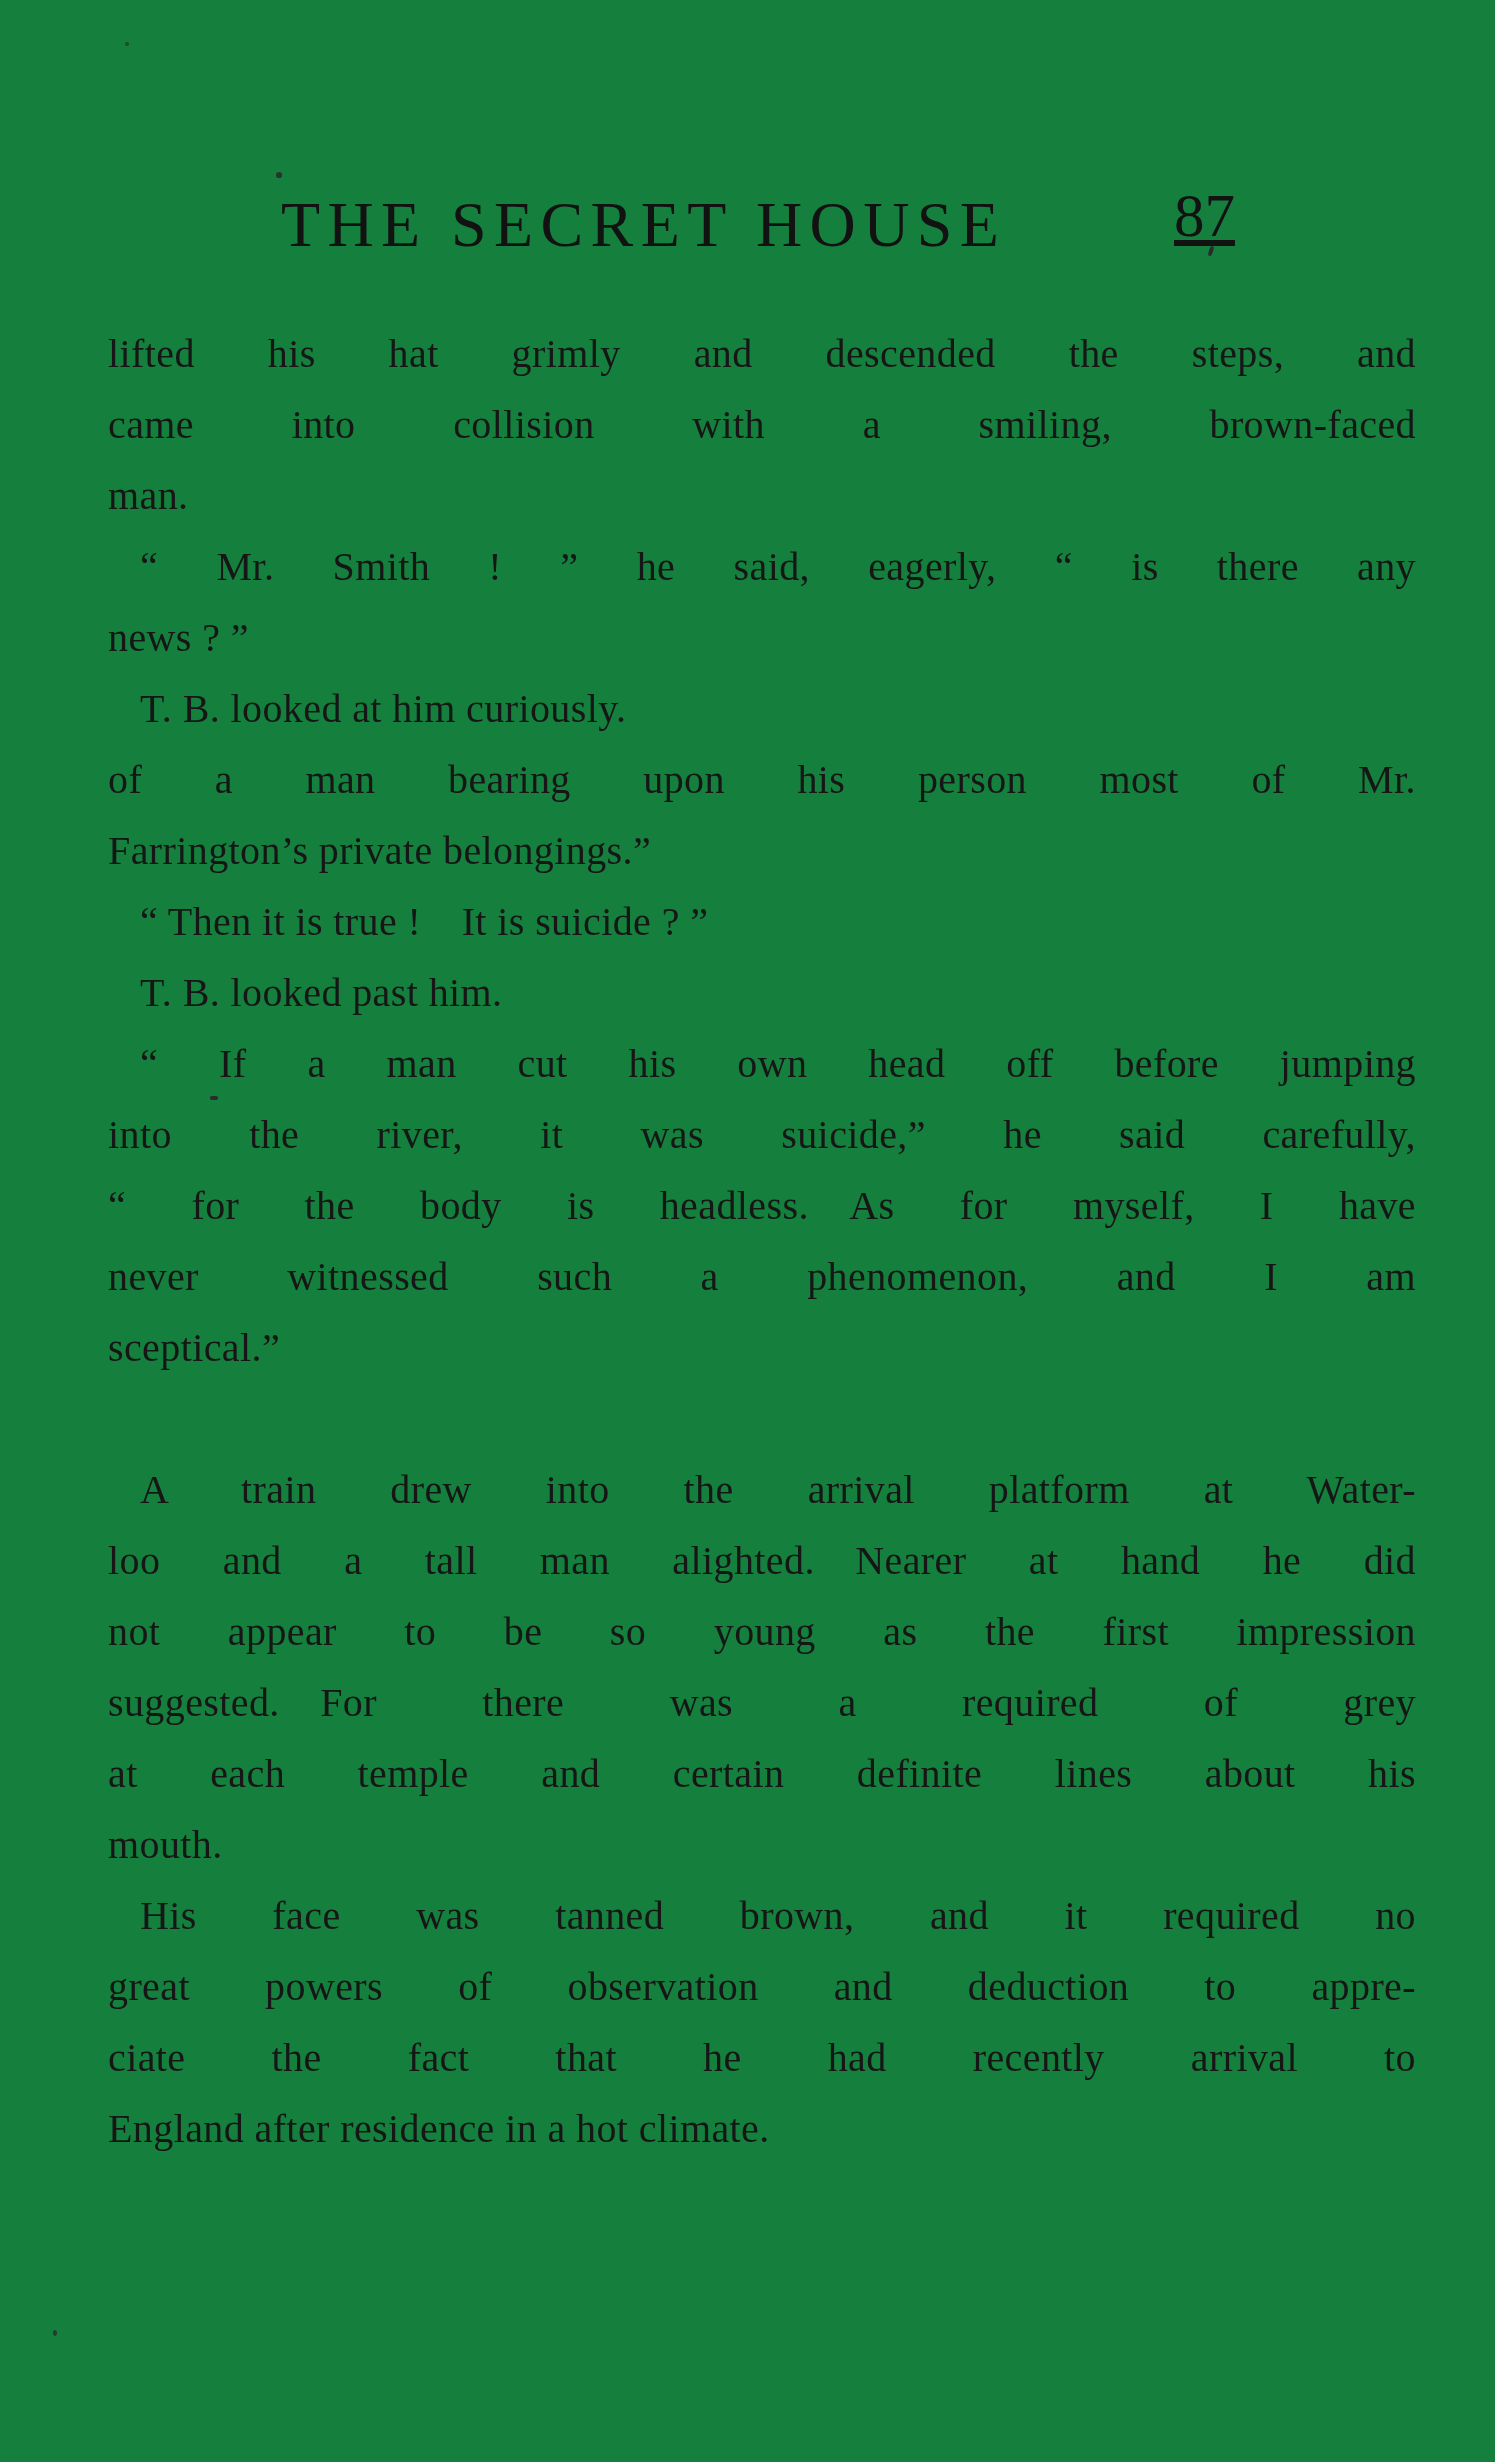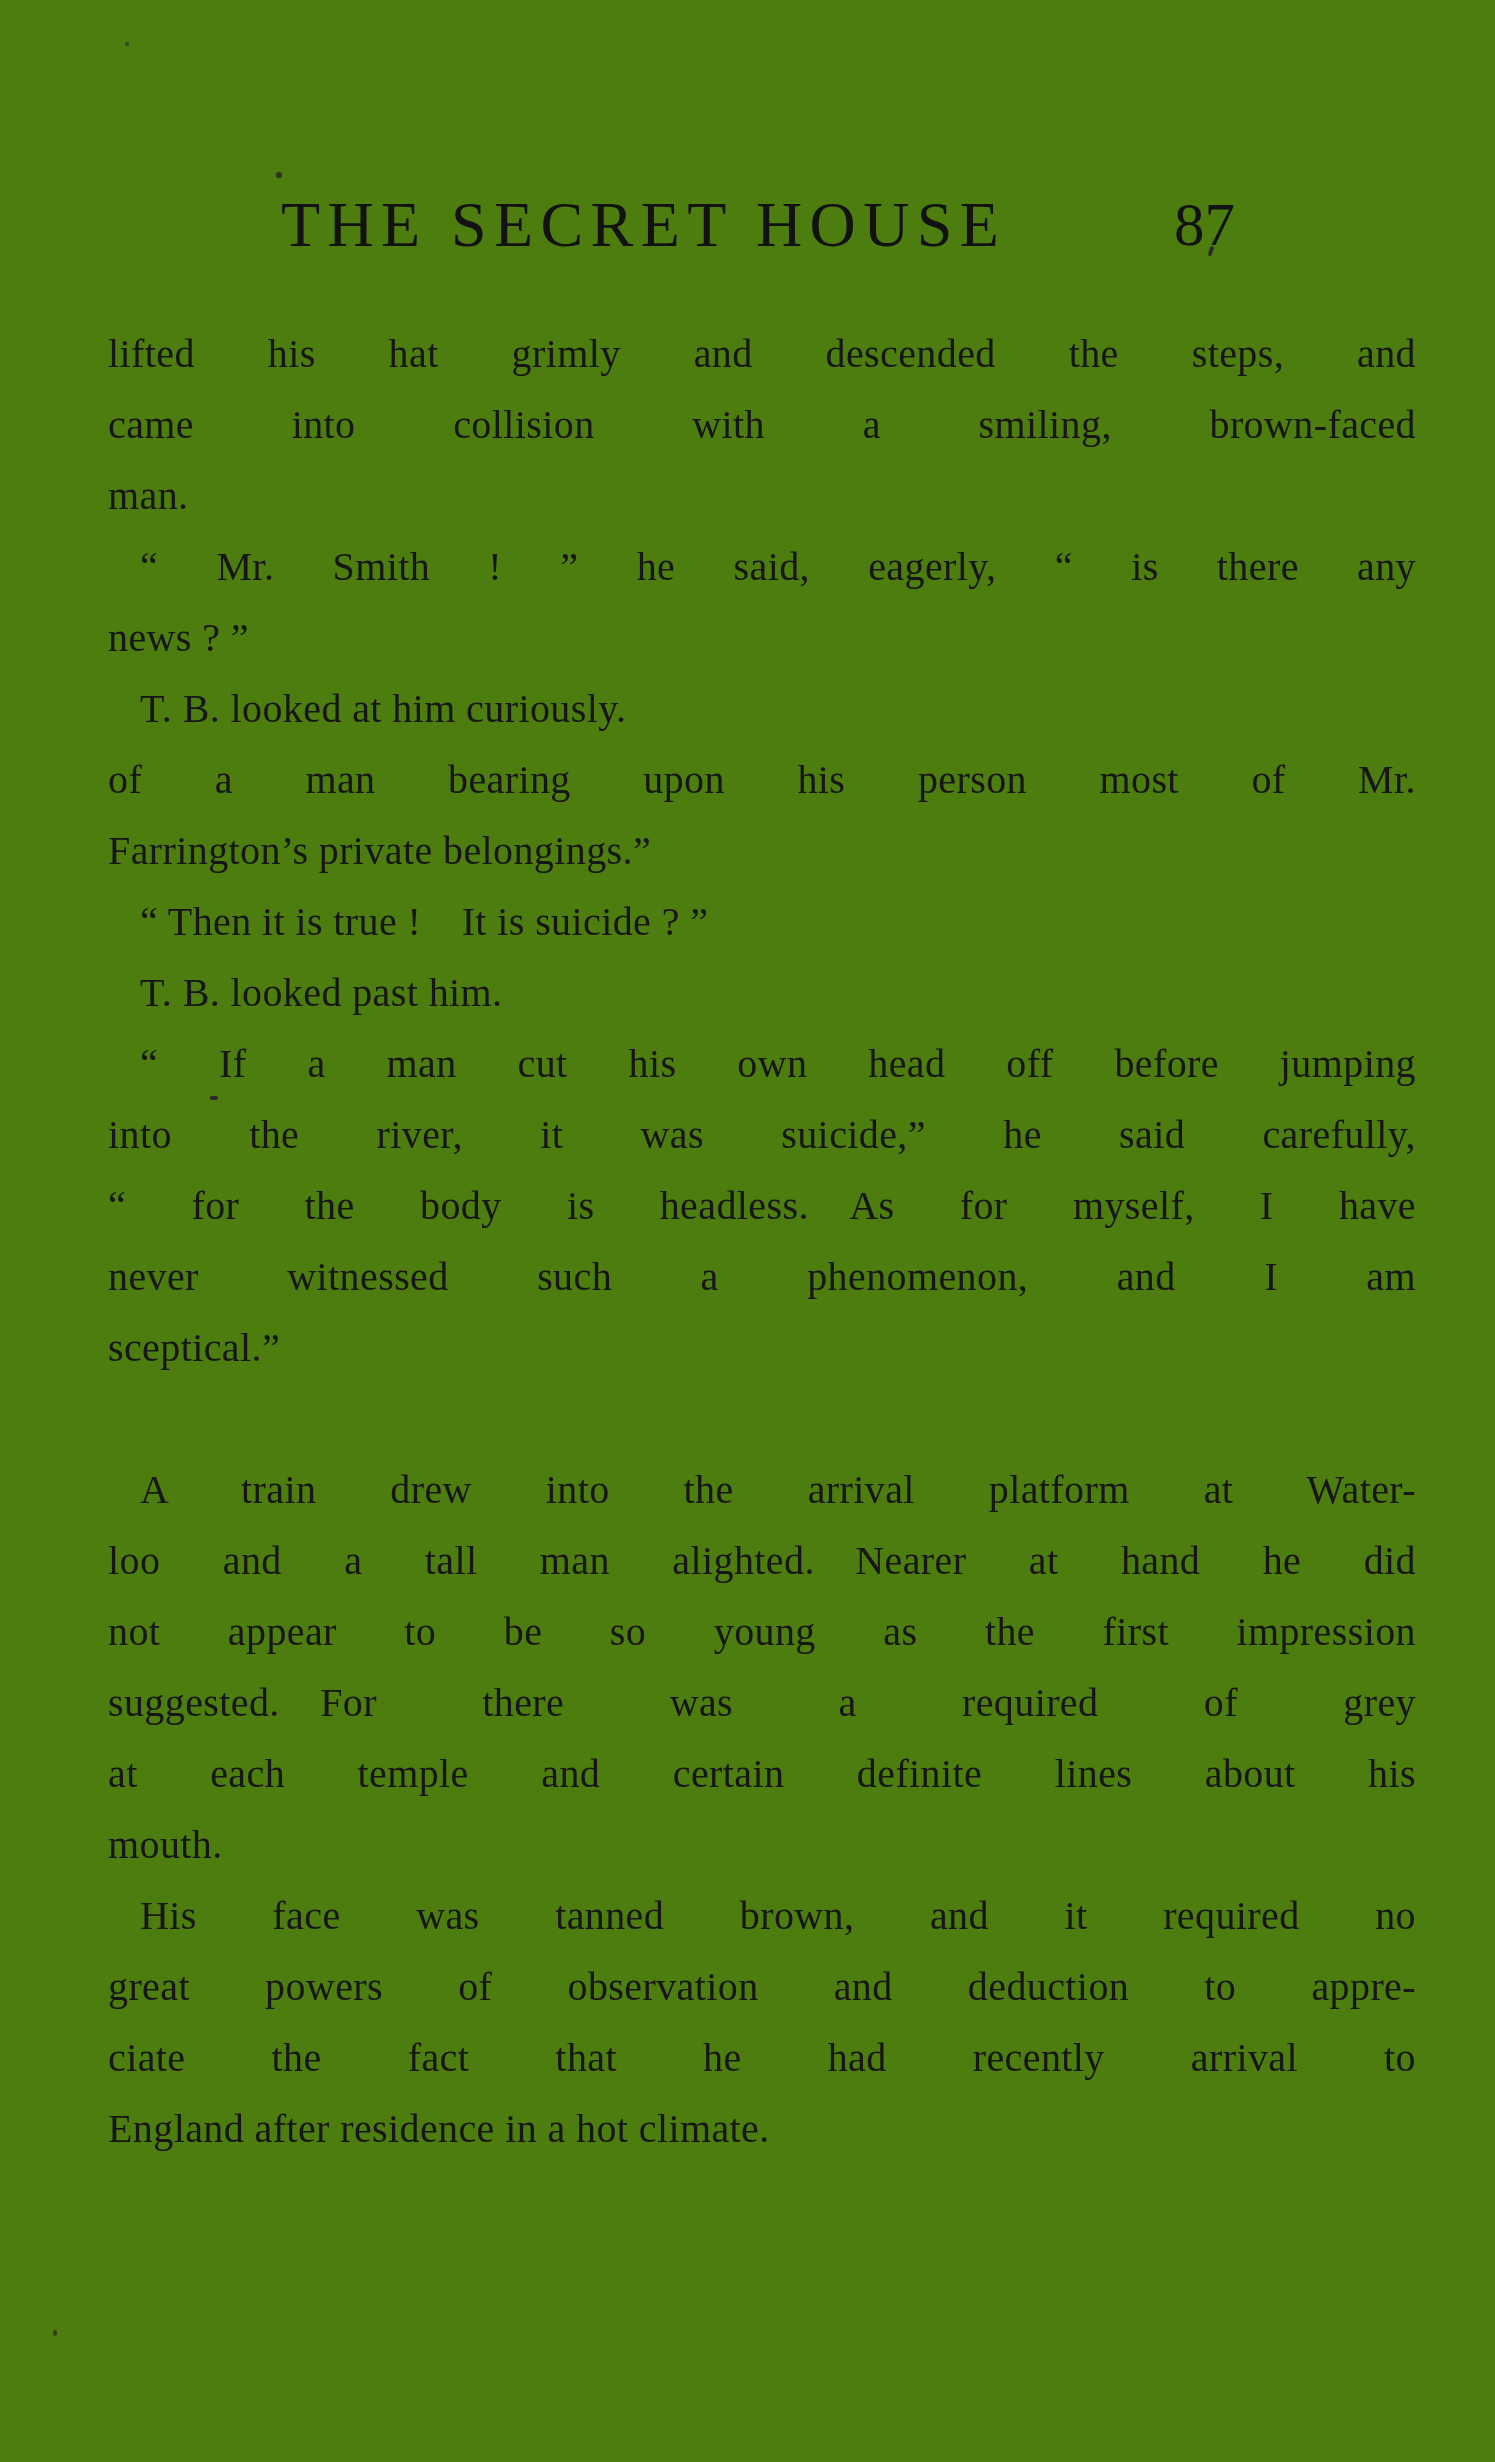--- a/index.html
+++ b/index.html
@@ -4,42 +4,43 @@
 <style>
   html, body {
     margin: 0;
     padding: 0;
     background: #ffffff;
   }
   .page {
     position: relative;
     width: 1495px;
     height: 2462px;
-    background: #4d7c0f;
+    background: #15803d;
     overflow: hidden;
     font-family: "Liberation Serif", serif;
     color: #141414;
   }
   .header-title {
     position: absolute;
     left: 281px;
     top: 193px;
     font-size: 64px;
     line-height: 1;
     letter-spacing: 7.4px;
     white-space: nowrap;
     color: #121212;
   }
   .page-number {
     position: absolute;
     left: 1174px;
-    top: 194px;
+    top: 185px;
     font-size: 61px;
     line-height: 1;
     color: #121212;
+    text-decoration: underline;
   }
   .text-block {
     position: absolute;
     left: 108px;
     top: 318px;
     width: 1308px;
     font-size: 40px;
     line-height: 71px;
     letter-spacing: 0.4px;
     color: #161616;

